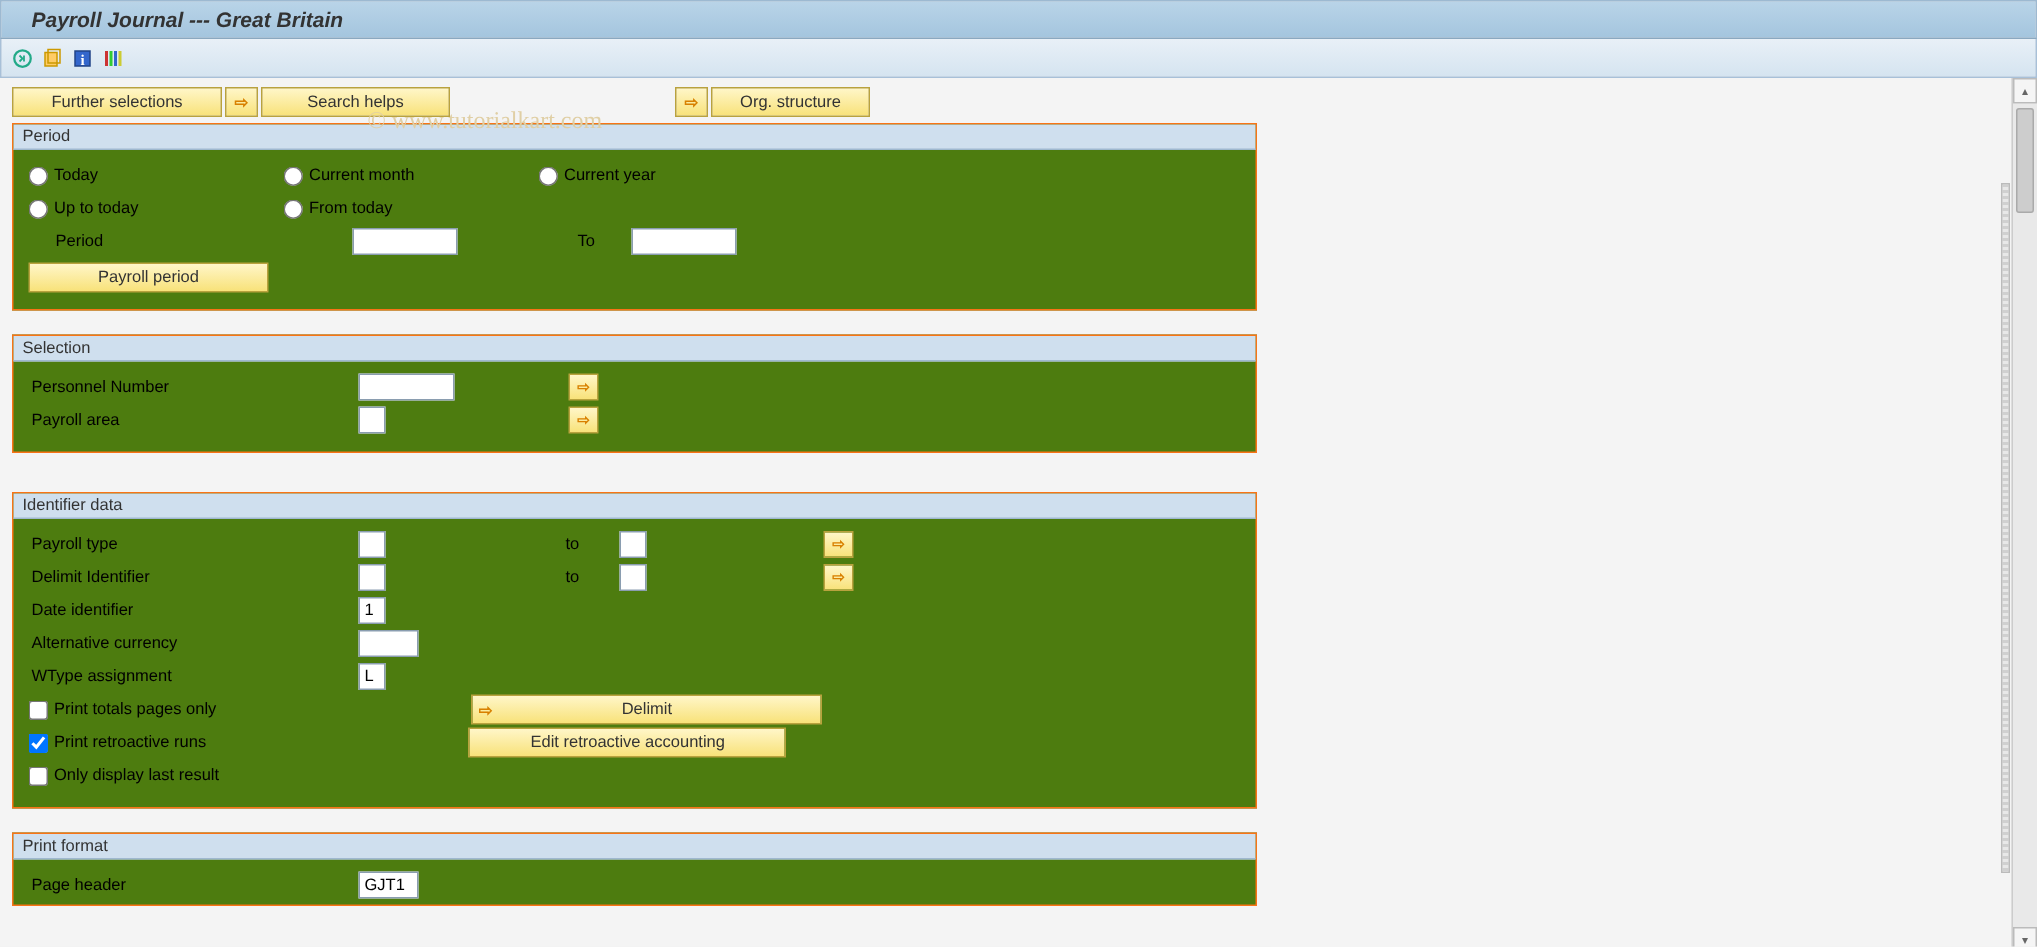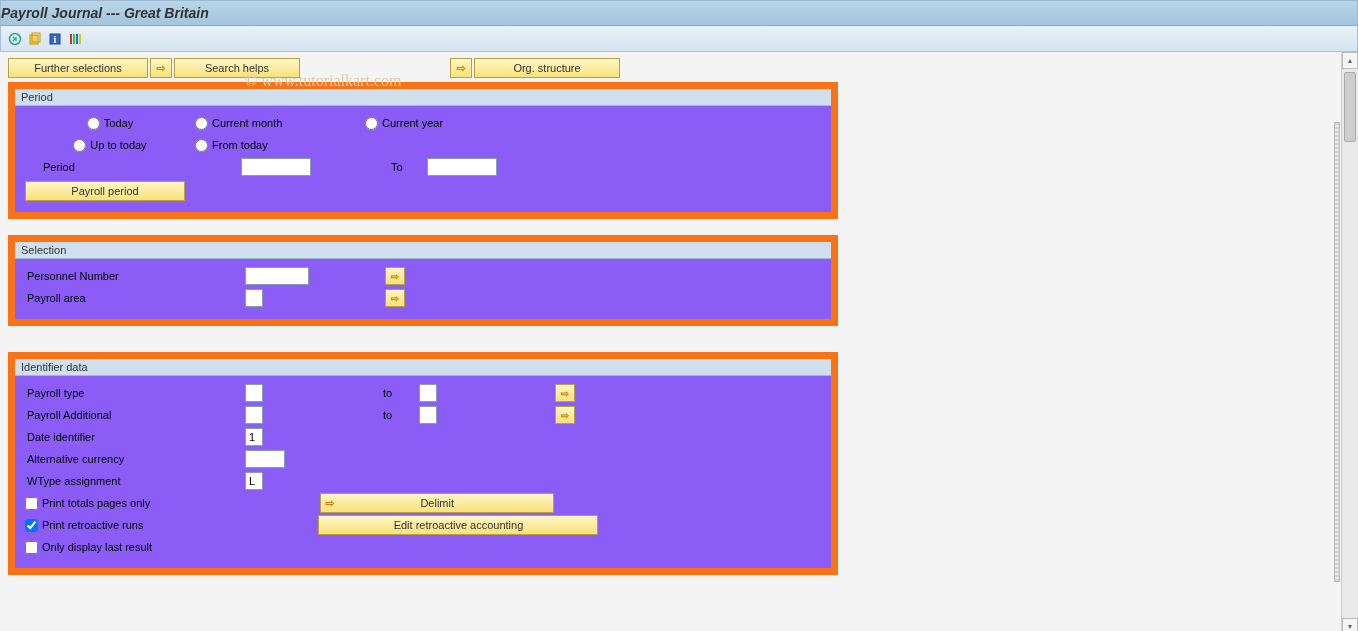--- a/index.html
+++ b/index.html
@@ -2,21 +2,21 @@
 <html><head>
 <meta charset="utf-8">
 <style>
   * { box-sizing: border-box; margin: 0; padding: 0; }
   html, body { width: 1358px; height: 631px; font-family: Arial, sans-serif; font-size: 11px; background: #f2f2f2; overflow: hidden; }
   
   .titlebar {
     background: linear-gradient(#b9d4e8, #a4c5de);
     border: 1px solid #9db9d1;
     border-bottom: 1px solid #8aa8c0;
-    padding: 4px 0;
+    padding: 4px 20px;
     font-size: 14px;
     font-weight: bold;
     font-style: italic;
     color: #333;
   }
   .toolbar {
     background: linear-gradient(#e8f0f7, #d5e4f0);
     border: 1px solid #a8c0d8;
     border-top: none;
     padding: 2px 6px;
@@ -56,39 +56,39 @@
     border: 1px solid #b9a23e;
     height: 20px;
     display:flex; align-items:center; justify-content:center;
     font-size:11px; color:#333;
     padding: 0 6px;
   }
   .ybtn.arrow { width:22px; padding:0; }
   .ybtn .arr-icon { color:#d88000; font-weight:bold; }
   
   .groupbox {
-    background: #8b5cf6;
-    border: 7px solid #f97316;
+    background: #4d7c0f;
+    border: 1px solid #f97316;
     margin-bottom: 16px;
     width: 830px;
   }
   .groupbox .gtitle {
     background: #cfdfee;
     border-bottom: 1px solid #9fb8cf;
     padding: 2px 6px;
     font-size: 11px;
     color: #333;
   }
   .groupbox .gbody {
     padding: 6px 10px 10px 10px;
   }
   
   .row { display:flex; align-items:center; height:22px; }
   .radio { display:flex; align-items:center; gap:4px; }
-  .rcol1 { width:170px;justify-content:center; }
+  .rcol1 { width:170px; }
   .rcol2 { width:170px; }
   .rcol3 { width:170px; }
   
   .lbl { display:inline-block; }
   .field-lbl { width:220px; padding-left:2px; }
   .indent { padding-left: 18px; }
   
   input[type=text].inp {
     border:1px solid #8a9db0; background:#fff; height:18px; padding:1px 3px;
     font-size:11px;
@@ -155,21 +155,21 @@
     <div class="btnrow">
       <div class="ybtn" style="width:140px">Further selections</div>
       <div class="ybtn arrow">
           <span class="arr-icon">⇨</span>
         </div>
       <div class="ybtn" style="width:126px">Search helps</div>
       <div style="width:146px"></div>
       <div class="ybtn arrow">
           <span class="arr-icon">⇨</span>
         </div>
-      <div class="ybtn" style="width:146px">Org. structure</div>
+      <div class="ybtn" style="width:106px">Org. structure</div>
     </div>
 
     <div class="groupbox">
       <div class="gtitle">Period</div>
       <div class="gbody">
         <div class="row">
           <div class="rcol1 radio">
               <input type="radio" name="p" style="">
               <span>Today</span>
             </div>
@@ -235,21 +235,21 @@
           <input type="text" class="inp inp-sm" style="">
           <span style="width:120px"></span>
           <span class="lbl" style="width:36px">to</span>
           <input type="text" class="inp inp-sm" style="">
           <span style="width:118px"></span>
           <div class="more-btn">
               <span>⇨</span>
             </div>
         </div>
         <div class="row">
-          <span class="lbl field-lbl">Payroll Additional</span>
+          <span class="lbl field-lbl">Delimit Identifier</span>
           <input type="text" class="inp inp-sm" style="">
           <span style="width:120px"></span>
           <span class="lbl" style="width:36px">to</span>
           <input type="text" class="inp inp-sm" style="">
           <span style="width:118px"></span>
           <div class="more-btn">
               <span>⇨</span>
             </div>
         </div>
         <div class="row">
@@ -274,31 +274,40 @@
             <span style="position:absolute; left:4px" class="arr-icon">⇨</span>
             <span>Delimit</span>
           </div>
         </div>
         <div class="row">
           <label class="cb">
               <input type="checkbox" checked="" style="">
               <span>Print retroactive runs</span>
             </label>
           <span style="flex:0 0 auto; width:calc(320px - 145px)"></span>
-          <div class="ybtn" style="width:280px">Edit retroactive accounting</div>
+          <div class="ybtn" style="width:212px">Edit retroactive accounting</div>
         </div>
         <div class="row">
           <label class="cb">
               <input type="checkbox" style="">
               <span>Only display last result</span>
             </label>
         </div>
       </div>
     </div>
 
+    <div class="groupbox" style="margin-bottom:0">
+      <div class="gtitle">Print format</div>
+      <div class="gbody" style="padding-bottom:2px">
+        <div class="row">
+          <span class="lbl field-lbl">Page header</span>
+          <input type="text" class="inp" style="width: 40px;" value="GJT1">
+        </div>
+      </div>
+    </div>
 
   </div>
 
   <div class="grip"></div>
 
   <div class="scrollbar">
     <div class="arrow">▴</div>
     <div class="thumb"></div>
     <div class="arrow" style="position:absolute;bottom:0;left:0;right:0">▾</div>
   </div>

